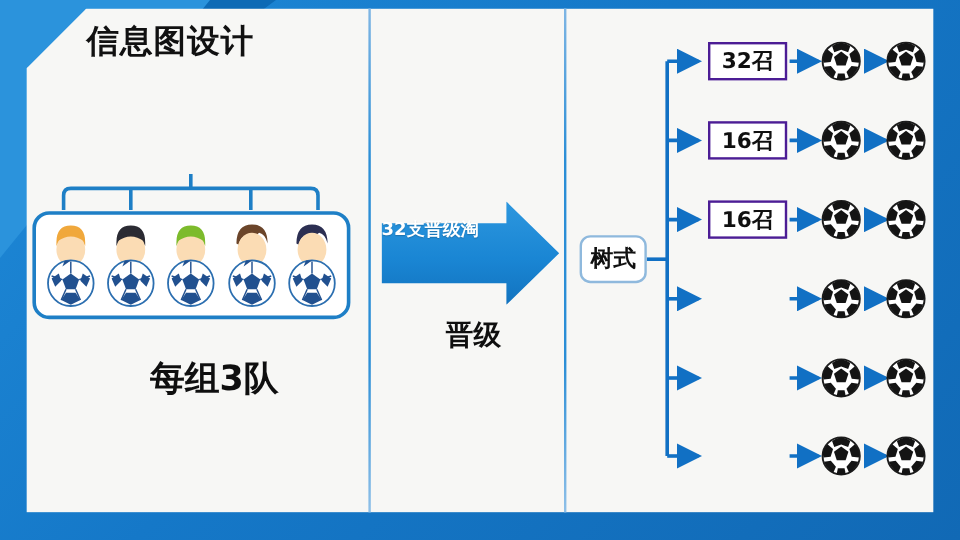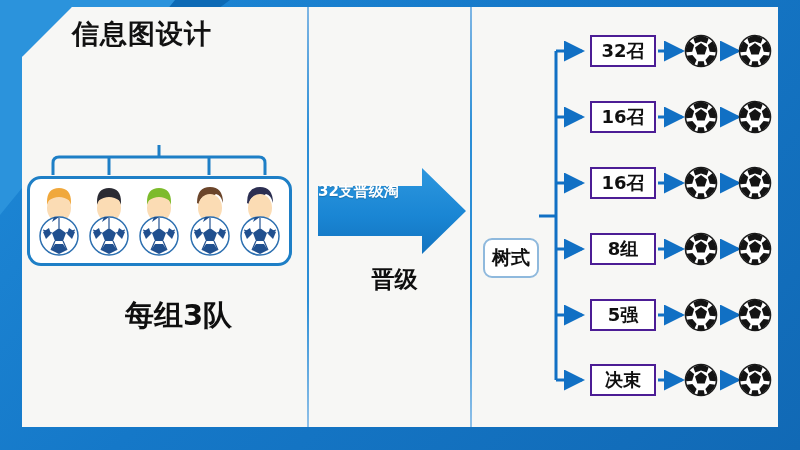--- a/index.html
+++ b/index.html
@@ -149,21 +149,20 @@
     border: 2px solid #8fb9dd;
     border-radius: 9px;
     background: #ffffff;
     display: flex;
     align-items: center;
     justify-content: center;
     font-size: 19px;
     font-weight: bold;
     color: #101010;
     box-sizing: border-box;
-    margin-top: 42px;
   }
   .leaf-node {
     position: absolute;
     left: 120px;
     width: 66px; height: 32px;
     border: 2px solid #4c1d95;
     border-radius: 0;
     background: #ffffff;
     display: flex;
     align-items: center;
@@ -367,23 +366,20 @@
         <path d="M250 308 L268 308" marker-end="url(#ah)"></path>
         <path d="M250 373 L268 373" marker-end="url(#ah)"></path>
       </g>
     </svg>
 
     <div class="root-node">树式</div>
 
     <div class="leaf-node" style="top:28px">32召</div>
     <div class="leaf-node" style="top:94px">16召</div>
     <div class="leaf-node" style="top:160px">16召</div>
-    <div class="leaf-node" style="top:226px">8组</div>
-    <div class="leaf-node" style="top:292px">5强</div>
-    <div class="leaf-node" style="top:357px">决束</div>
 
     <div class="ball-slot" style="left:214px; top:27px">
         <svg width="34" height="34" viewBox="0 0 34 34">
           <circle cx="17" cy="17" r="15.5" fill="#ffffff" stroke="#1d1d1d" stroke-width="1.6"></circle>
           <g fill="#141414">
             <polygon points="17,9 23,13.5 20.7,20.5 13.3,20.5 11,13.5"></polygon>
             <path d="M17 1.6 Q12.5 2 9.4 4.4 L11.2 9.6 L17 7.5 L22.8 9.6 L24.6 4.4 Q21.5 2 17 1.6 Z"></path>
             <path d="M1.7 15.5 Q2.4 10.6 5.6 7.3 L10.2 11.1 L8.2 17.7 L2.3 18.2 Z"></path>
             <path d="M32.3 15.5 Q31.6 10.6 28.4 7.3 L23.8 11.1 L25.8 17.7 L31.7 18.2 Z"></path>
             <path d="M7.2 28.6 Q4 25.6 2.7 21.7 L8.4 20.9 L12.6 25.9 L10.4 31 Z"></path>

